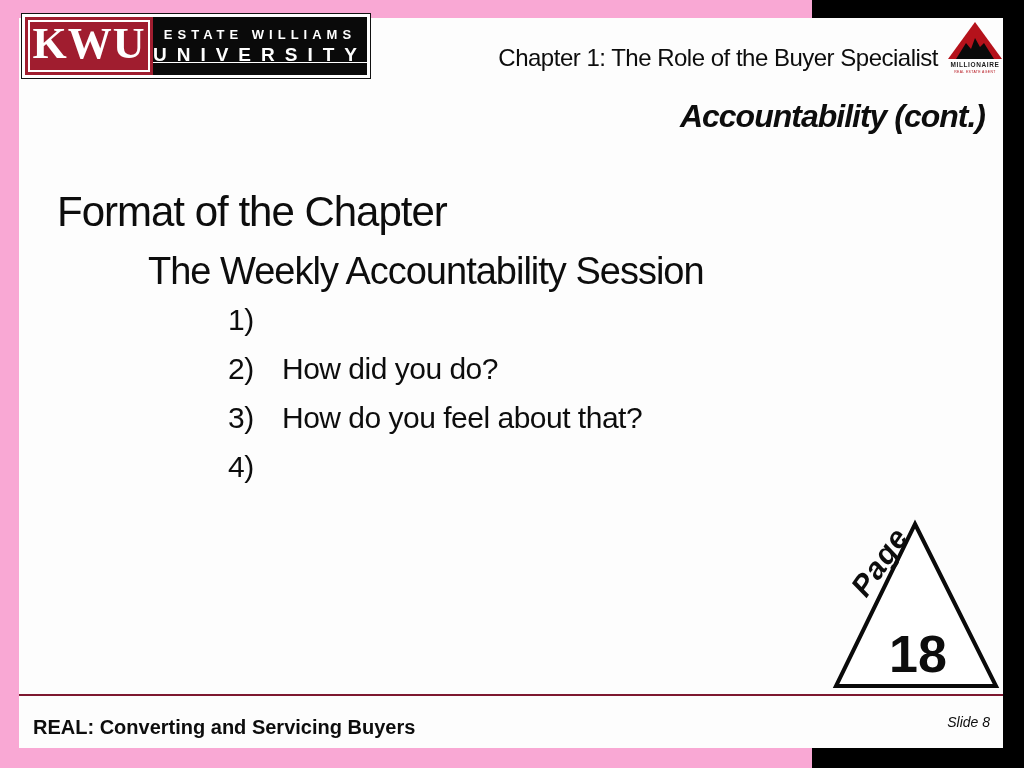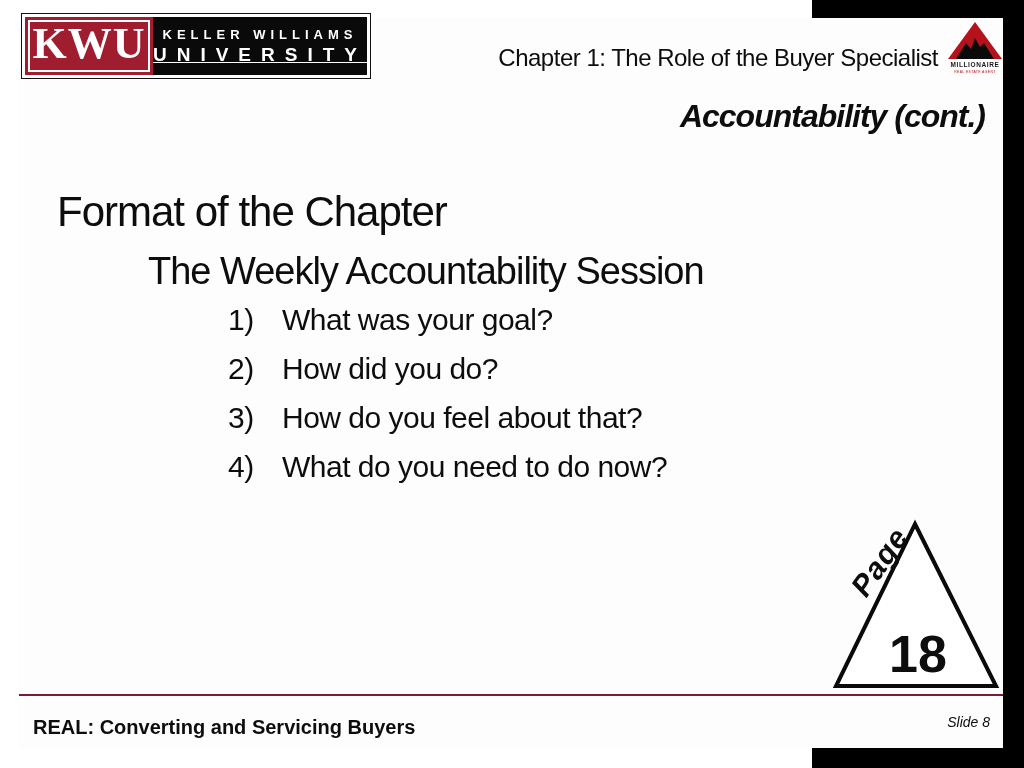--- a/index.html
+++ b/index.html
@@ -1,18 +1,18 @@
 <!DOCTYPE html>
 <html><head>
 <meta charset="utf-8">
 <style>
   * { margin: 0; padding: 0; box-sizing: border-box; }
   html, body { width: 1024px; height: 768px; background: #000; overflow: hidden; }
   #stage {
-    position: relative; width: 812px; height: 768px; background: #ffffff;
+    position: relative; width: 812px; height: 768px; background: #f9a8d4;
     font-family: "Liberation Sans", sans-serif; color: #111;
   }
   .slide-surface {
     position: absolute; left: 19px; top: 18px; width: 984px; height: 730px;
     background: #fdfdfd;
   }
   
   .kwu-logo {
     position: absolute; left: 21px; top: 13px; width: 350px; height: 66px;
     background: #fff; border: 1px solid #111; padding: 3px; display: flex;
@@ -81,21 +81,21 @@
 
 <div id="stage">
 
   <div class="slide-surface"></div>
 
   <div class="kwu-logo">
     <div class="kwu-red">
       <span class="kwu-acronym">KWU</span>
     </div>
     <div class="kwu-black">
-      <span class="kwu-name-line1">KELLER WILLIAMS</span>
+      <span class="kwu-name-line1">ESTATE WILLIAMS</span>
       <span class="kwu-name-line2">UNIVERSITY</span>
     </div>
   </div>
 
   <div class="chapter-title">Chapter 1: The Role of the Buyer Specialist</div>
 
   <div class="mrea-logo">
     <svg width="58" height="56" viewBox="0 0 58 56">
       <polygon points="29,1 56,38 2,38" fill="#b5121b"></polygon>
       <polygon points="10,38 20,22 25,28 29,17 34,26 38,22 48,38" fill="#0a0a0a"></polygon>
@@ -105,33 +105,31 @@
   </div>
 
   <div class="slide-title">Accountability (cont.)</div>
 
   <div class="section-heading">Format of the Chapter</div>
   <div class="section-subheading">The Weekly Accountability Session</div>
 
   <div class="session-list">
     <div class="list-item">
       <span class="list-item-number">1)</span>
-      <span class="list-item-text">What was your goal?</span>
     </div>
     <div class="list-item">
       <span class="list-item-number">2)</span>
       <span class="list-item-text">How did you do?</span>
     </div>
     <div class="list-item">
       <span class="list-item-number">3)</span>
       <span class="list-item-text">How do you feel about that?</span>
     </div>
     <div class="list-item">
       <span class="list-item-number">4)</span>
-      <span class="list-item-text">What do you need to do now?</span>
     </div>
   </div>
 
   <div class="page-marker">
     <svg width="175" height="180" viewBox="0 0 175 180">
       <polygon points="85,12 166,174 6,174" fill="#ffffff" stroke="#0a0a0a" stroke-width="4"></polygon>
       <text x="88" y="160" text-anchor="middle" font-size="52" font-weight="bold" fill="#0d0d0d" font-family="Liberation Sans, sans-serif">18</text>
     </svg>
   </div>
   <div class="page-marker-label">Page</div>

